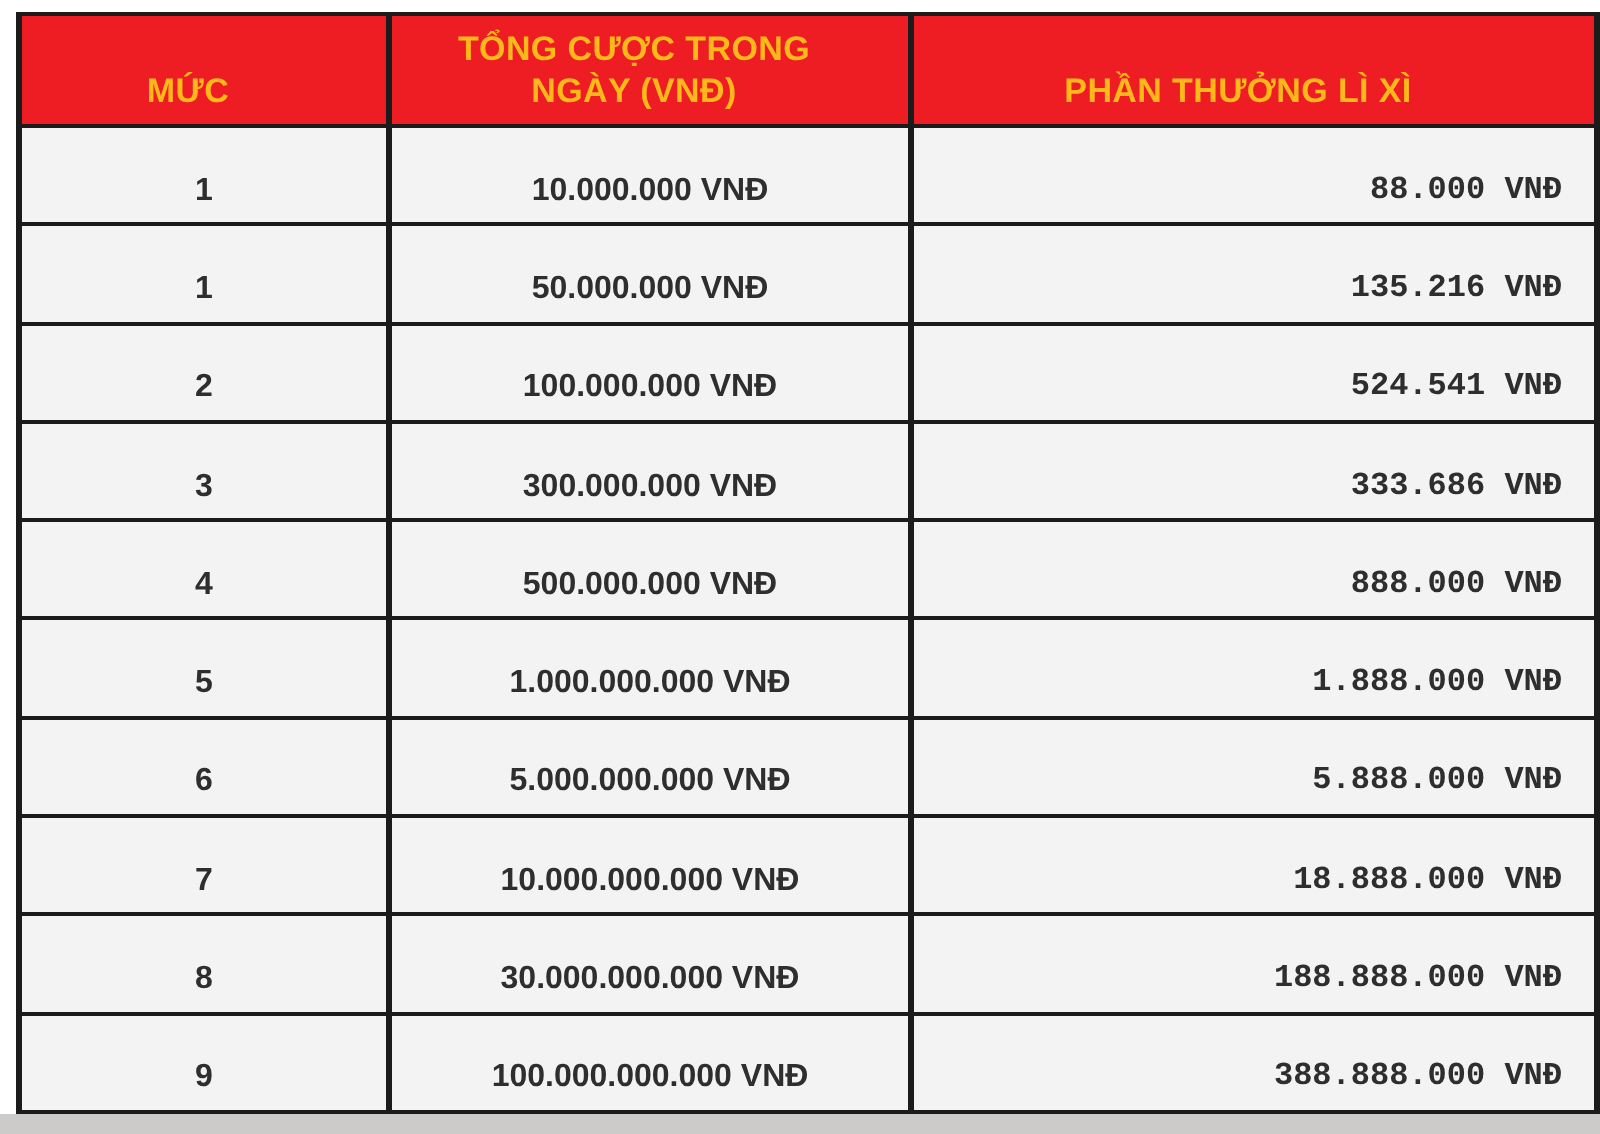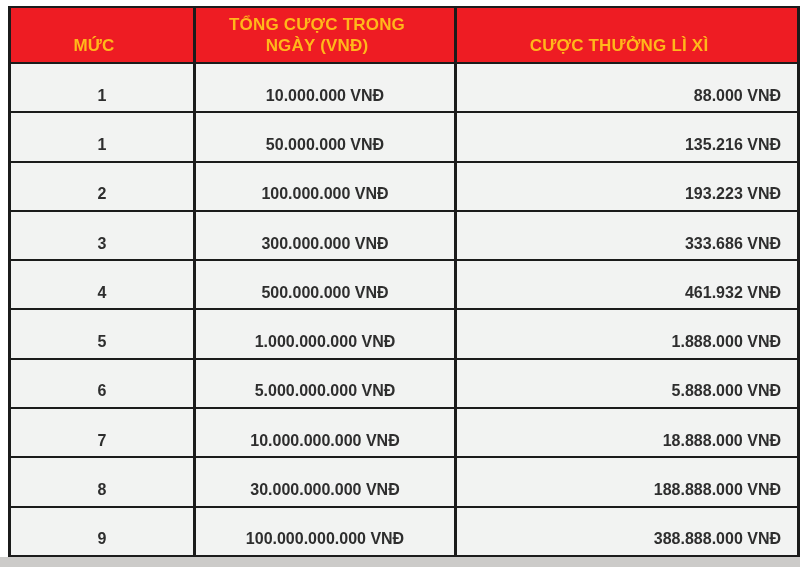--- a/index.html
+++ b/index.html
@@ -57,21 +57,21 @@
     font-size: 16px;
     font-weight: 700;
     vertical-align: bottom;
     padding: 0 0 7px 0;
     line-height: 1.1;
   }
   .col-level  { width: 185px; }
   .col-bet    { width: 261px; }
   .col-reward { width: auto;  }
   td.level-cell, td.bet-cell { text-align: center; }
-  td.reward-cell { text-align: right; padding-right: 16px; }
+  td.reward-cell { text-align: right; padding-right: 16px; font-family: Liberation Mono, monospace; }
   .bottom-strip {
     position: absolute;
     left: 0;
     bottom: 0;
     width: 800px;
     height: 10px;
     background: #cccbc9;
   }
 </style>
 </head>
@@ -87,49 +87,49 @@
     <thead>
       <tr>
         <th>
           <span class="wrap-label">MỨC</span>
         </th>
         <th>
           <span class="wrap-label">TỔNG CƯỢC TRONG
 NGÀY (VNĐ)</span>
         </th>
         <th>
-          <span class="wrap-label">CƯỢC THƯỞNG LÌ XÌ</span>
+          <span class="wrap-label">PHẦN THƯỞNG LÌ XÌ</span>
         </th>
       </tr>
     </thead>
     <tbody>
       <tr>
         <td class="level-cell">1</td>
         <td class="bet-cell">10.000.000 VNĐ</td>
         <td class="reward-cell">88.000 VNĐ</td>
       </tr>
       <tr>
         <td class="level-cell">1</td>
         <td class="bet-cell">50.000.000 VNĐ</td>
         <td class="reward-cell">135.216 VNĐ</td>
       </tr>
       <tr>
         <td class="level-cell">2</td>
         <td class="bet-cell">100.000.000 VNĐ</td>
-        <td class="reward-cell">193.223 VNĐ</td>
+        <td class="reward-cell">524.541 VNĐ</td>
       </tr>
       <tr>
         <td class="level-cell">3</td>
         <td class="bet-cell">300.000.000 VNĐ</td>
         <td class="reward-cell">333.686 VNĐ</td>
       </tr>
       <tr>
         <td class="level-cell">4</td>
         <td class="bet-cell">500.000.000 VNĐ</td>
-        <td class="reward-cell">461.932 VNĐ</td>
+        <td class="reward-cell">888.000 VNĐ</td>
       </tr>
       <tr>
         <td class="level-cell">5</td>
         <td class="bet-cell">1.000.000.000 VNĐ</td>
         <td class="reward-cell">1.888.000 VNĐ</td>
       </tr>
       <tr>
         <td class="level-cell">6</td>
         <td class="bet-cell">5.000.000.000 VNĐ</td>
         <td class="reward-cell">5.888.000 VNĐ</td>

